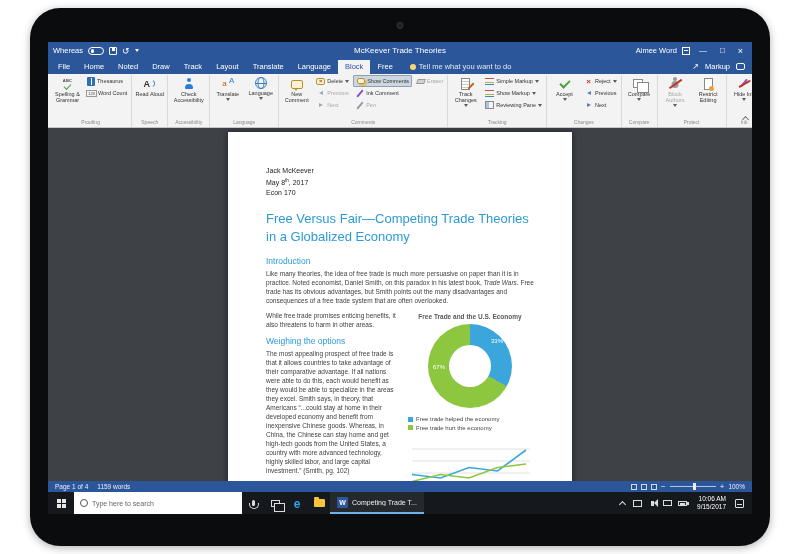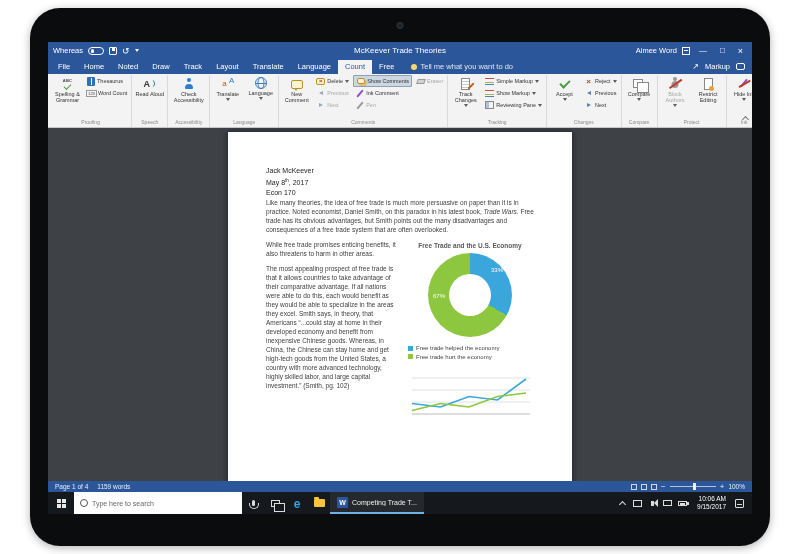--- a/index.html
+++ b/index.html
@@ -176,21 +176,21 @@
 
     <div class="tabs">
       <span class="tab">File</span>
       <span class="tab">Home</span>
       <span class="tab">Noted</span>
       <span class="tab">Draw</span>
       <span class="tab">Track</span>
       <span class="tab">Layout</span>
       <span class="tab">Translate</span>
       <span class="tab">Language</span>
-      <span class="tab active">Count</span>
+      <span class="tab active">Block</span>
       <span class="tab">Free</span>
       <span class="tellme">
           <span class="bulb"></span>
           <span>Tell me what you want to do</span>
         </span>
       <span class="tabsr">
         <span class="i i-share"></span>
         <span>Markup</span>
         <span class="i-combub"></span>
       </span>
@@ -425,20 +425,22 @@
       <span class="collapse"></span>
     </div>
 
     <div class="docarea">
       <div class="page">
         <div class="abk">
           <div>Jack McKeever</div>
           <div><span>May 8</span><span class="sup">th</span><span>, 2017</span></div>
           <div>Econ 170</div>
         </div>
+        <h1 class="dtitle">Free Versus Fair—Competing Trade Theories in a Globalized Economy</h1>
+        <h2 class="dh2">Introduction</h2>
         <p class="bp"><span>Like many theories, the idea of free trade is much more persuasive on paper than it is in practice. Noted economist, Daniel Smith, on this paradox in his latest book, </span><i>Trade Wars</i><span>. Free trade has its obvious advantages, but Smith points out the many disadvantages and consequences of a free trade system that are often overlooked.</span></p>
 
         <div class="chart-float">
           <div class="ct">Free Trade and the U.S. Economy</div>
           <div class="donut-wrap">
             <div class="donut" style="background: conic-gradient(rgb(59, 166, 220) 0deg, rgb(59, 166, 220) 33%, rgb(141, 198, 63) 0deg);"></div>
             <div class="hole"></div>
             <span class="dl a">33%</span>
             <span class="dl b">67%</span>
           </div>
@@ -458,20 +460,21 @@
               <line x1="6" y1="24" x2="124" y2="24" stroke="#e2e2e2" stroke-width="1"></line>
               <line x1="6" y1="36" x2="124" y2="36" stroke="#e2e2e2" stroke-width="1"></line>
               <line x1="6" y1="48" x2="124" y2="48" stroke="#bdbdbd" stroke-width="1"></line>
             <polyline points="6.0,37.5 34.5,41.0 63.0,30.5 91.5,34.0 120.0,13.0" fill="none" stroke="#3ba6dc" stroke-width="1.6"></polyline>
                 <polyline points="6.0,44.5 34.5,37.5 63.0,41.0 91.5,30.5 120.0,27.0" fill="none" stroke="#8dc63f" stroke-width="1.6"></polyline>
               </svg>
           </div>
         </div>
 
         <p class="bp">While free trade promises enticing benefits, it also threatens to harm in other areas.</p>
+        <h2 class="dh2">Weighing the options</h2>
         <p class="bp">The most appealing prospect of free trade is that it allows countries to take advantage of their comparative advantage. If all nations were able to do this, each would benefit as they would be able to specialize in the areas they excel. Smith says, in theory, that Americans “...could stay at home in their developed economy and benefit from inexpensive Chinese goods. Whereas, in China, the Chinese can stay home and get high-tech goods from the United States, a country with more advanced technology, highly skilled labor, and large capital investment.” (Smith, pg. 102)</p>
 
       </div>
     </div>
 
     <div class="status">
       <span>Page 1 of 4</span>
       <span>1159 words</span>
       <span class="stright">
         <span class="vicon"></span>

